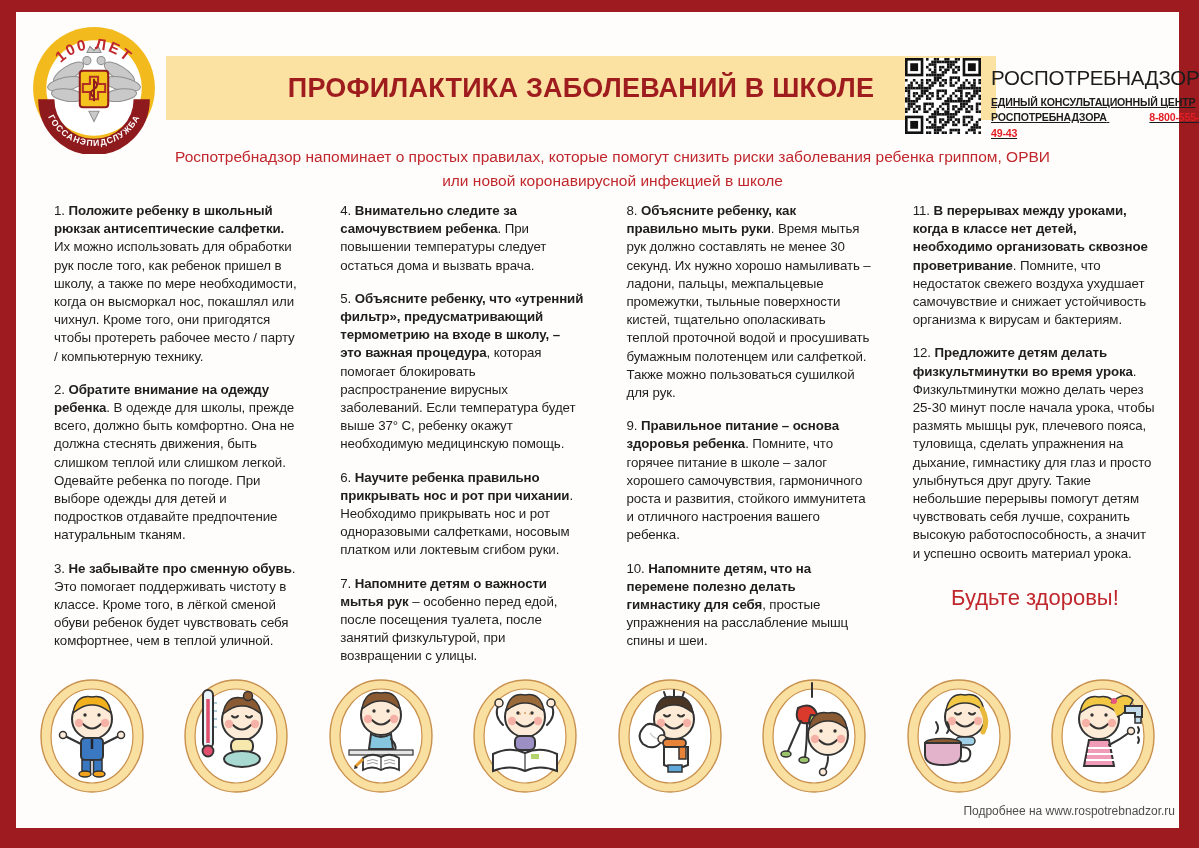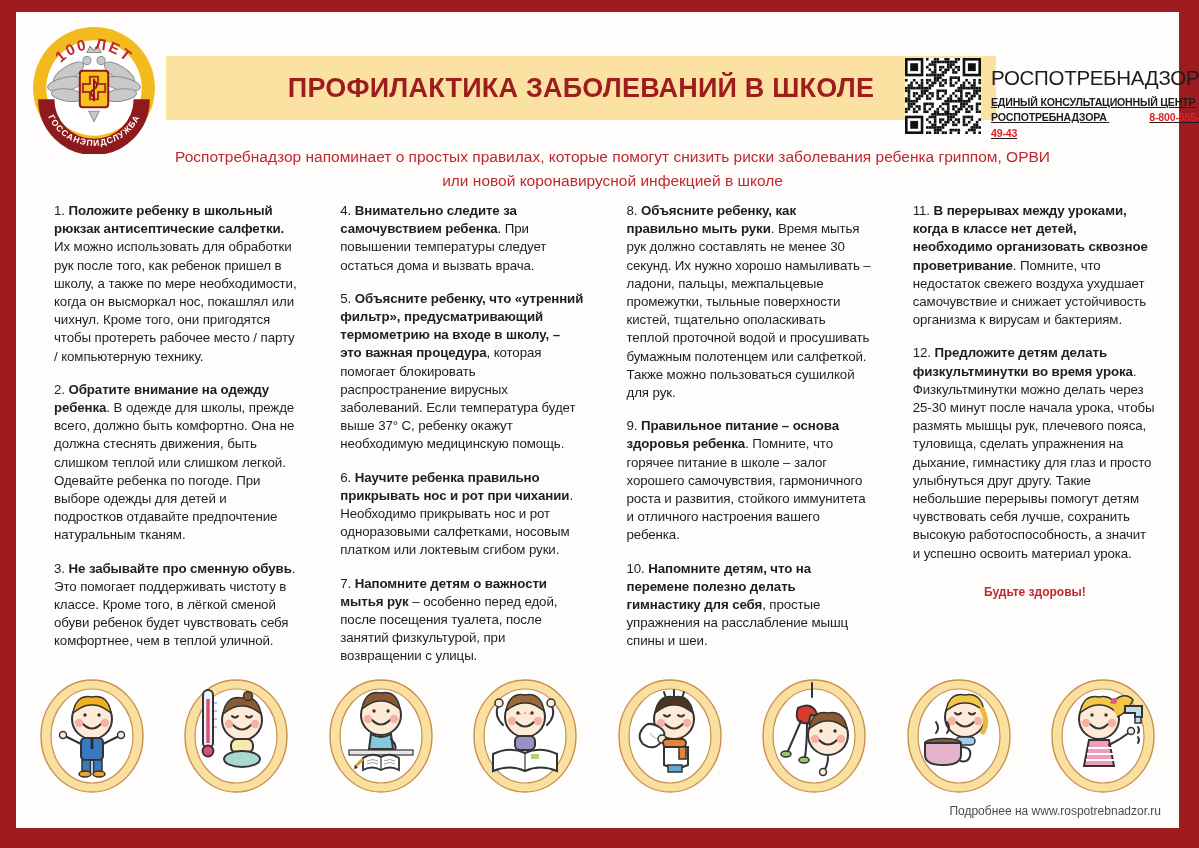--- a/index.html
+++ b/index.html
@@ -20,31 +20,31 @@
 
   
   .subtitle{position:absolute;left:15px;top:133px;width:100%;text-align:center;
             color:#C0272D;font-size:15.5px;line-height:1.55;}
 
   
   .columns{position:absolute;left:38px;top:190px;right:22px;display:flex;gap:42px;}
   .col{flex:1 1 0;min-width:0;}
   .item{font-size:13.3px;line-height:1.37;color:#1e1e1e;margin-bottom:15px;letter-spacing:-.1px;}
   .item b{font-weight:bold;}
-  .closing{margin-top:22px;text-align:center;color:#C0272D;font-size:12px;font-weight:bold;}
+  .closing{margin-top:22px;text-align:center;color:#C0272D;font-size:22px;font-weight:normal;}
 
   
   .badges{position:absolute;left:16px;right:16px;top:660px;height:134px;
           display:flex;justify-content:space-between;align-items:flex-start;}
   .badge{width:120px;height:128px;}
   .badge svg{width:100%;height:100%;}
   svg .ln{fill:none;stroke:#333;stroke-width:2;stroke-linecap:round;}
 
   
-  .footer{position:absolute;right:18px;top:792px;font-size:12px;color:#4d4d4d;}
+  .footer{position:absolute;right:4px;top:792px;font-size:12px;color:#4d4d4d;}
 </style>
 </head>
 <body>
 
 <div class="page">
   <div class="inner">
 
     <svg class="logo" viewBox="0 0 130 130">
       <path d="M6 60 L22 88 L36 78 L22 52 Z" fill="#8E1A1D"></path>
       <path d="M124 60 L108 88 L94 78 L108 52 Z" fill="#8E1A1D"></path>

